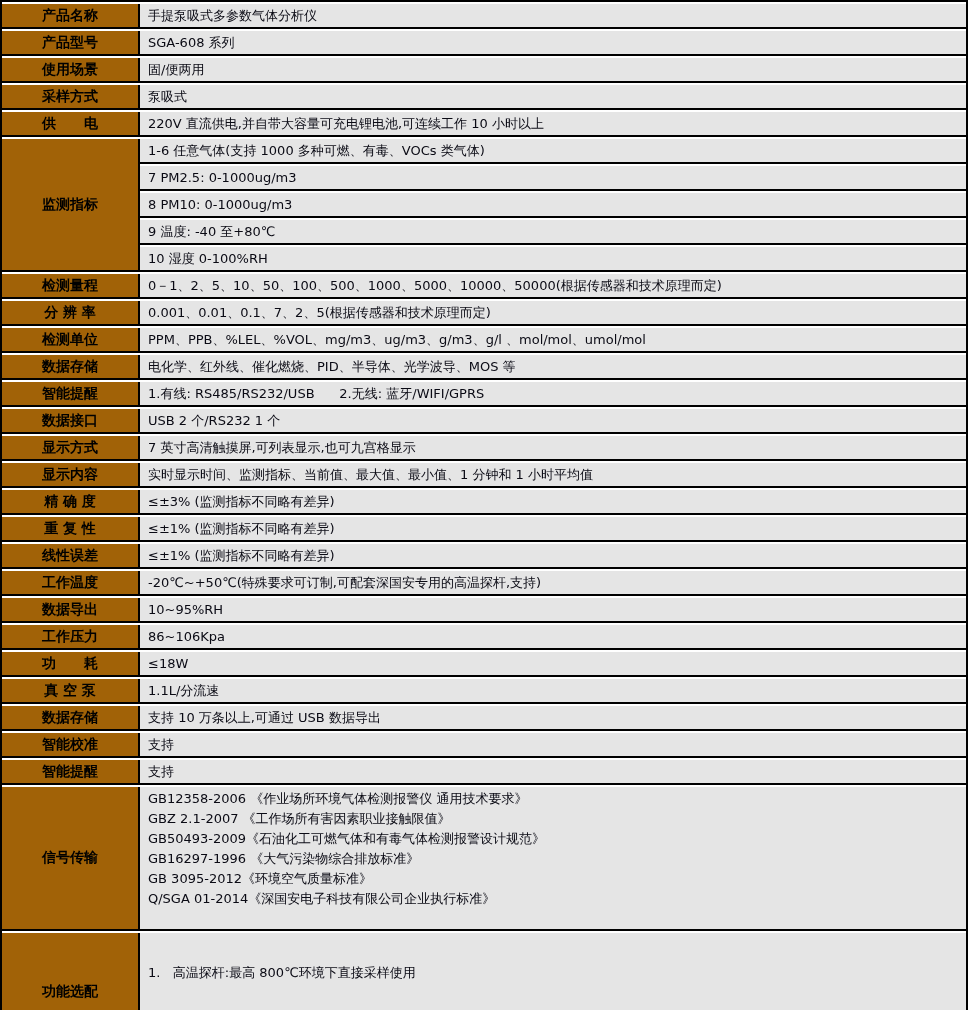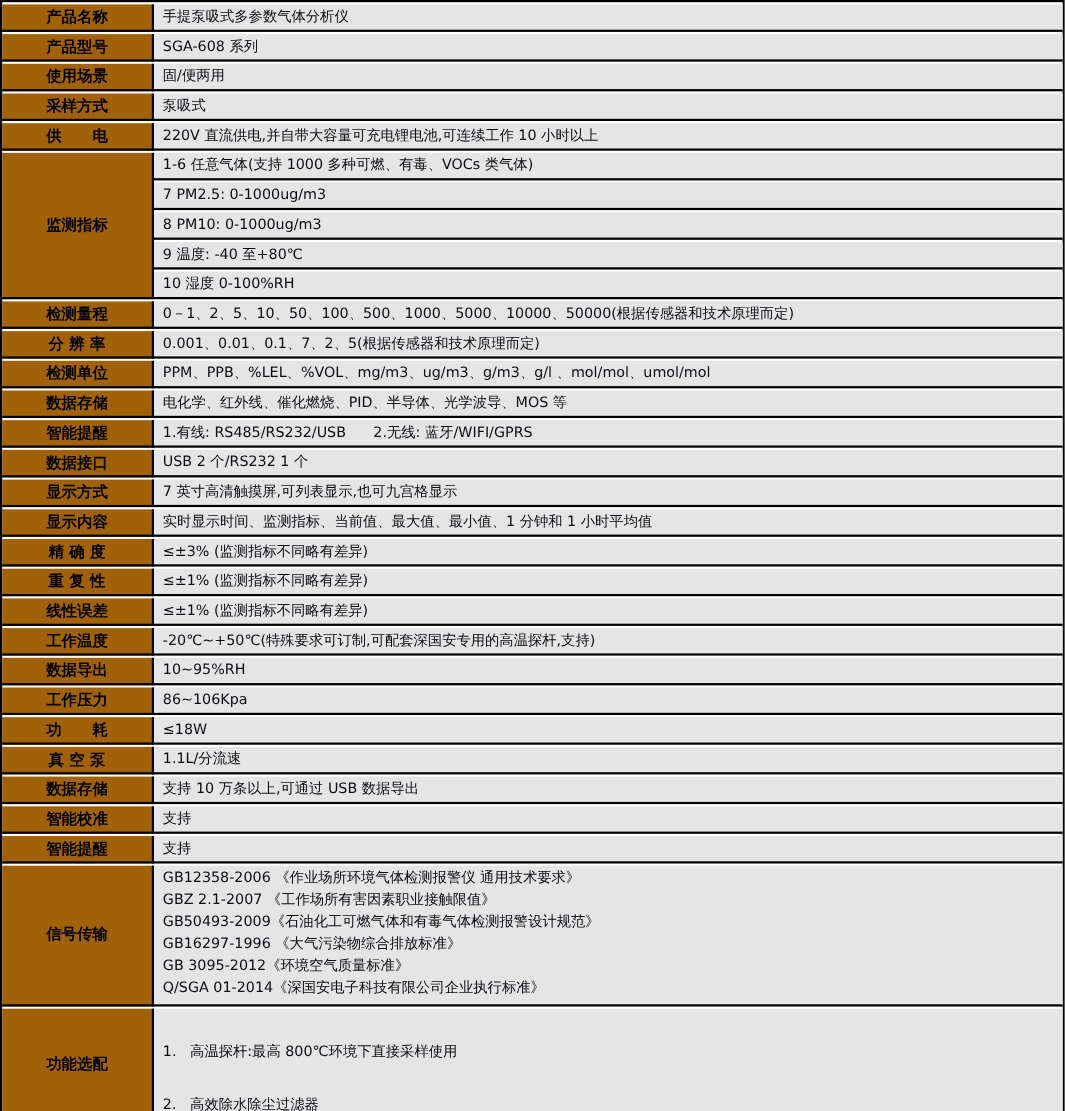--- a/index.html
+++ b/index.html
@@ -41,21 +41,21 @@
     text-align: left;
     vertical-align: middle;
     height: 23px;
     padding: 0 6px 0 8px;
     white-space: pre-wrap;
     line-height: 17px;
     overflow: hidden;
   }
   td.val.multiline {
     height: auto;
-    padding: 2px 6px 4px 8px;
+    padding: 2px 6px 20px 8px;
   }
   td.val.multiline div { line-height: 20px; }
   td.val.options div { line-height: 21px; margin-top: 27px; }
 </style>
 </head>
 <body>
 
 <table class="spec">
   <colgroup>
     <col class="c-label">

